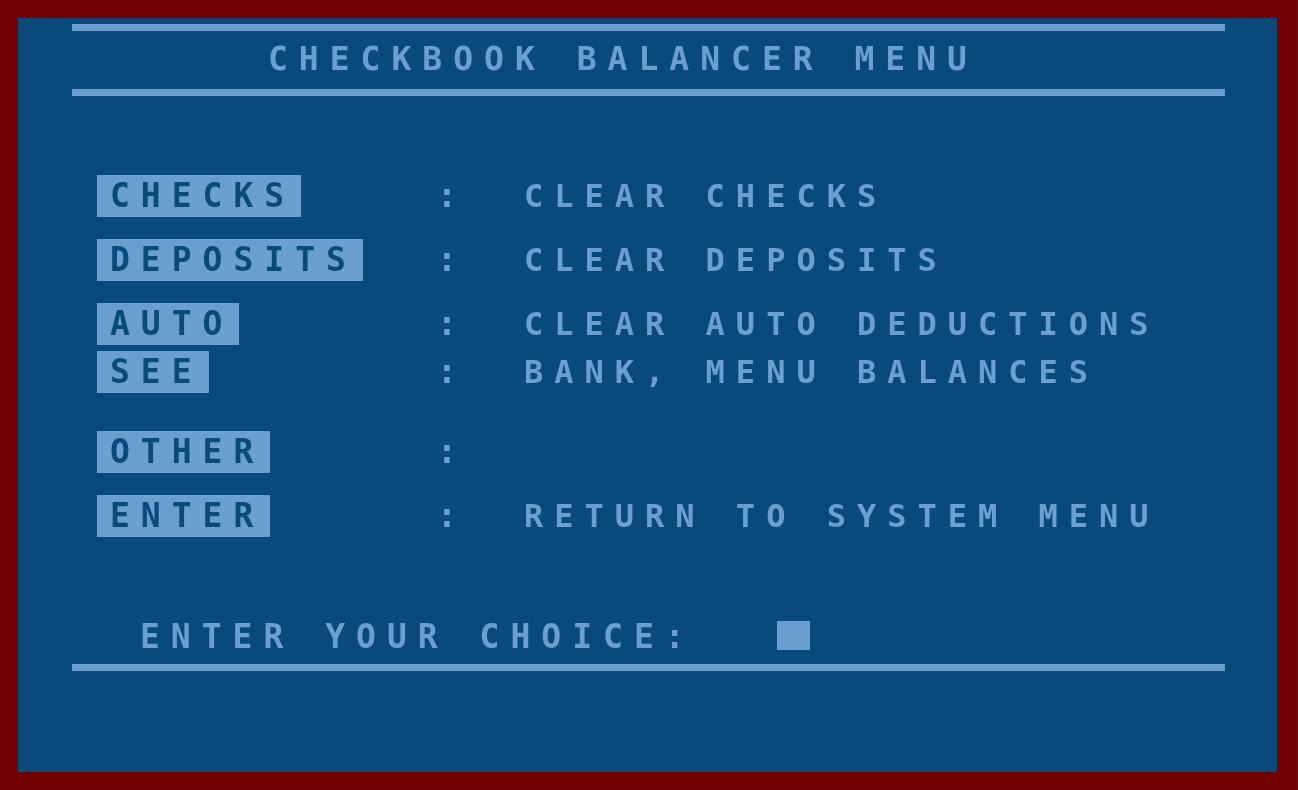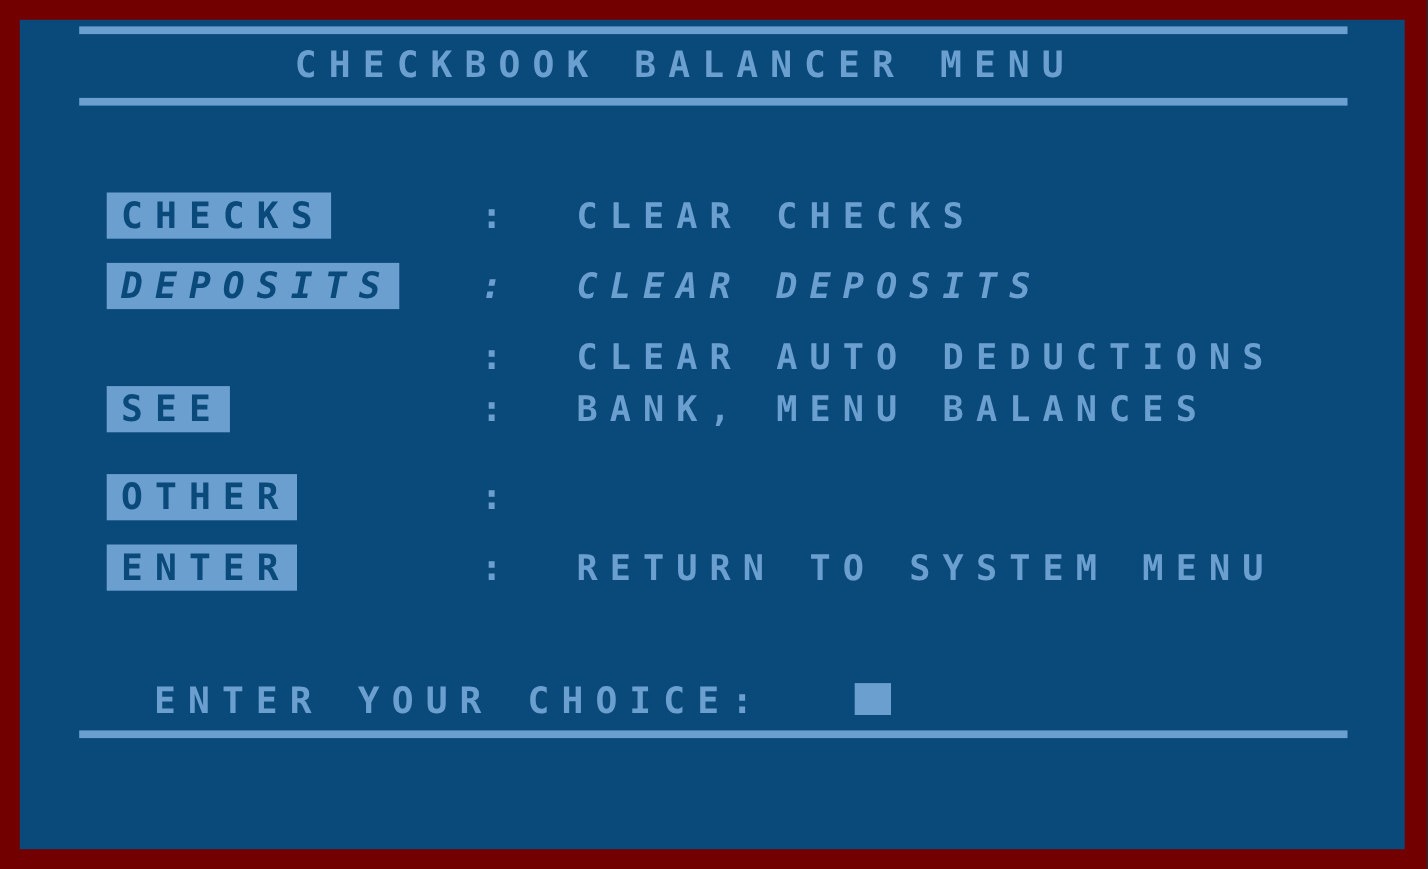--- a/index.html
+++ b/index.html
@@ -64,21 +64,21 @@
 
   
   .menu-row {
     position: absolute;
     left: 0;
     width: 100%;
     height: 42px;
     margin-top: 39px;
   }
   .menu-row.r0 { top: 118px; }
-  .menu-row.r1 { top: 182px; font-style: italic; }
+  .menu-row.r1 { top: 182px; }
   .menu-row.r2 { top: 246px; }
   .menu-row.r3 { top: 294px; }
   .menu-row.r4 { top: 374px; }
   .menu-row.r5 { top: 438px; }
 
   
   .keyword {
     position: absolute;
     left: 79px;
     top: 0;
@@ -166,20 +166,21 @@
       <span class="description">CLEAR CHECKS</span>
     </div>
 
     <div class="menu-row r1">
       <span class="keyword">DEPOSITS</span>
       <span class="separator-colon">:</span>
       <span class="description">CLEAR DEPOSITS</span>
     </div>
 
     <div class="menu-row r2">
+      <span class="keyword">AUTO</span>
       <span class="separator-colon">:</span>
       <span class="description">CLEAR AUTO DEDUCTIONS</span>
     </div>
 
     <div class="menu-row r3">
       <span class="keyword">SEE</span>
       <span class="separator-colon">:</span>
       <span class="description">BANK, MENU BALANCES</span>
     </div>
 

